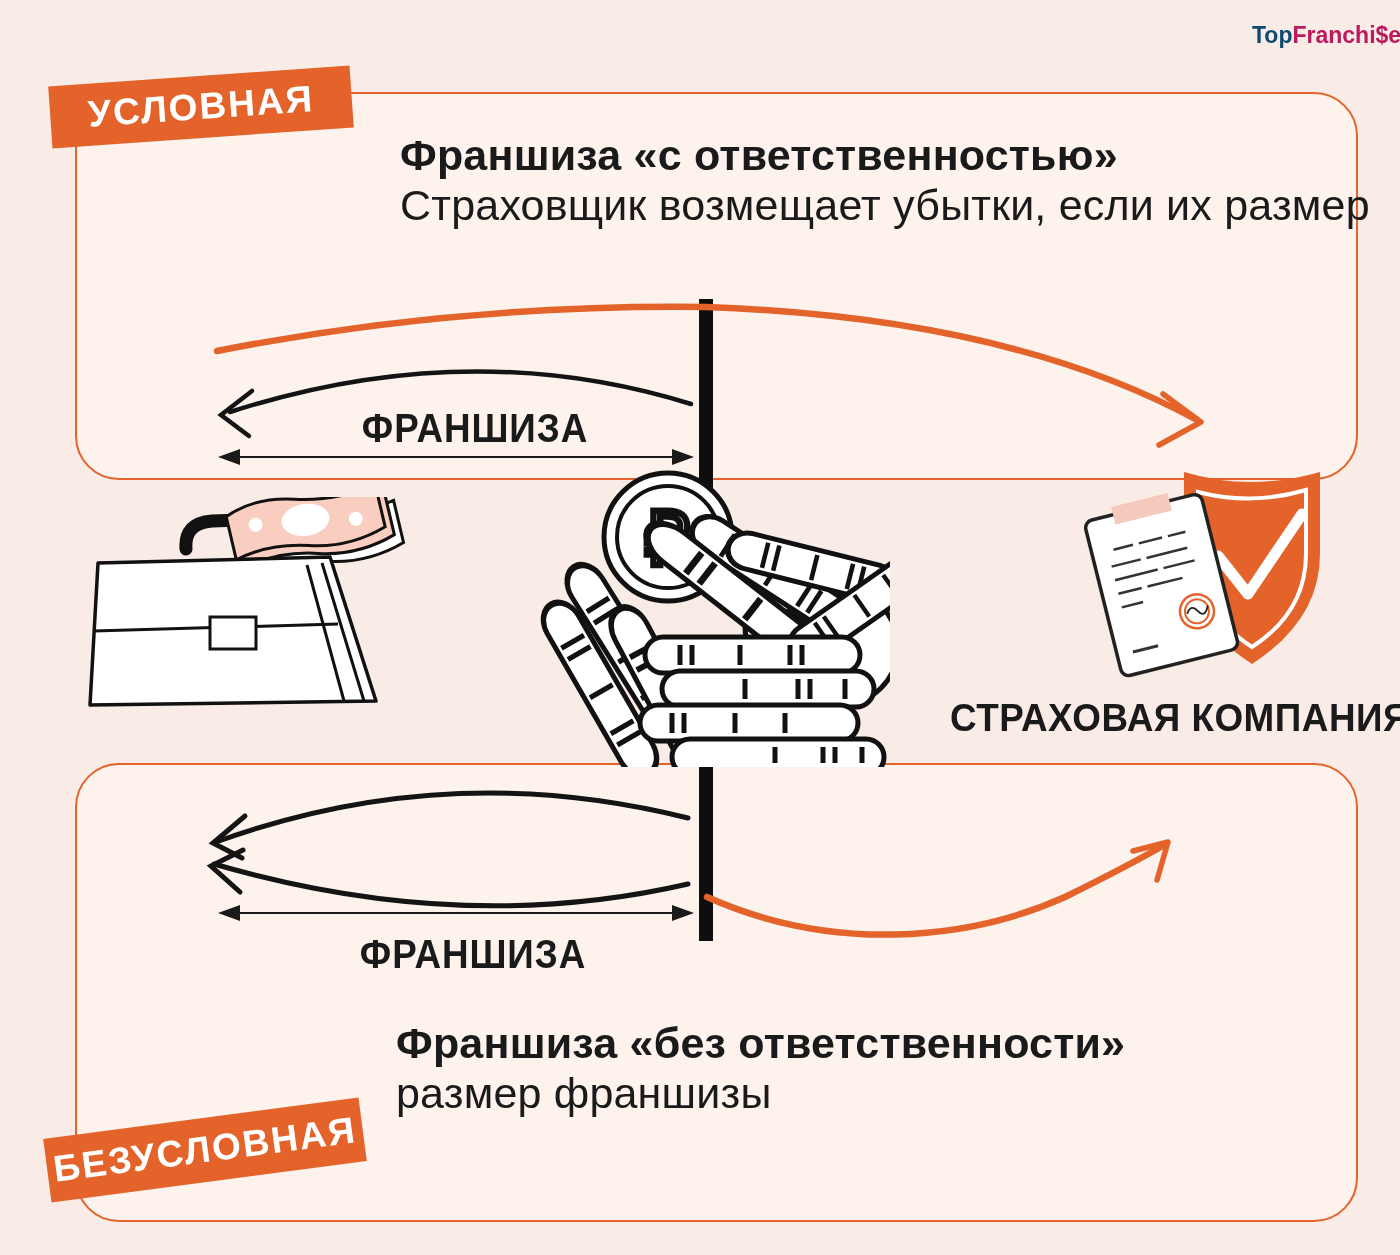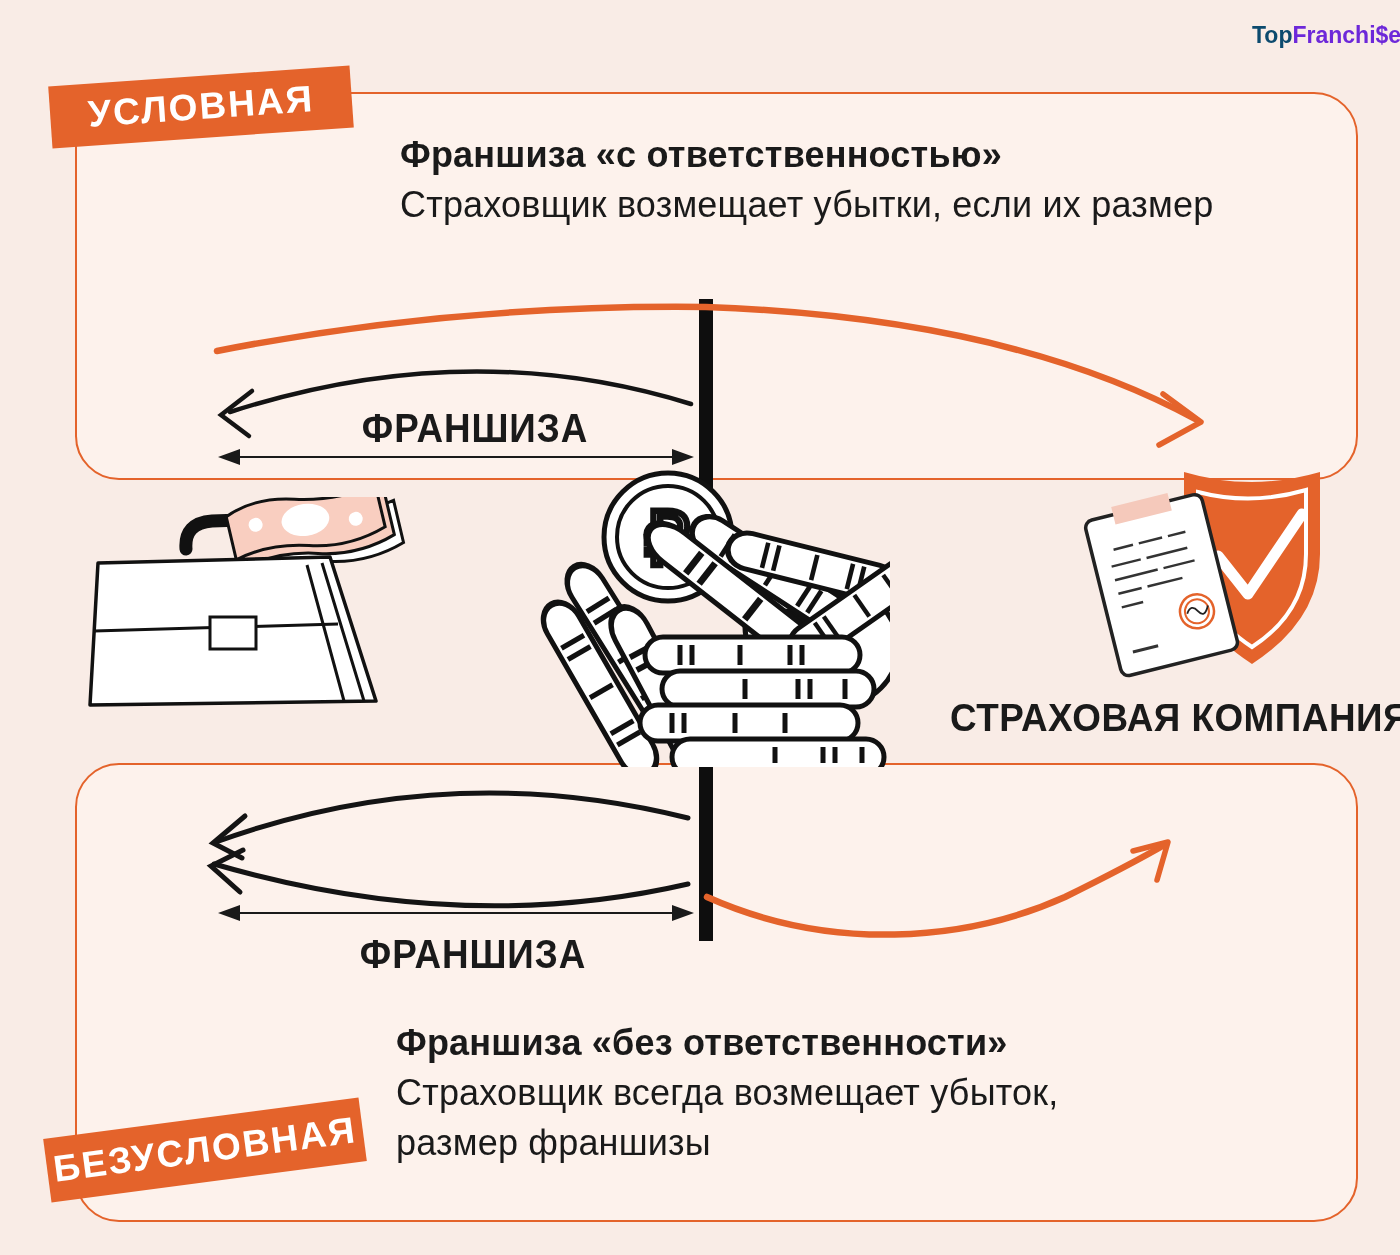--- a/index.html
+++ b/index.html
@@ -22,21 +22,21 @@
   .banner{
     position:absolute; background:#e4632b; color:#ffffff;
     display:flex; align-items:center; justify-content:center;
     font-weight:bold; font-size:37px; letter-spacing:2px;
     z-index:5; white-space:nowrap;
   }
   .banner.top{ left:50px; top:76px; width:302px; height:62px; transform:rotate(-4deg); }
   .banner.bottom{ left:46px; top:1118px; width:318px; height:64px; transform:rotate(-7.5deg); }
 
   
-  .textblock{ position:absolute; z-index:4; font-size:36px; line-height:50px; letter-spacing:.2px; white-space:nowrap;}
+  .textblock{ position:absolute; z-index:4; font-size:43px; line-height:50px; letter-spacing:.2px; white-space:nowrap;}
   .textblock .hd{ font-weight:bold; }
   .tb-top{ left:400px; top:130px; }
   .tb-bottom{ left:396px; top:1018px; }
 
   .franchise-label{
     position:absolute; z-index:4; font-weight:bold; font-size:40px; letter-spacing:1px;
     transform:scaleX(.92); transform-origin:center; white-space:nowrap;
   }
   .fl-top{ left:352px; top:406px; }
   .fl-bottom{ left:350px; top:932px; }
@@ -45,21 +45,21 @@
     position:absolute; z-index:4; left:950px; top:697px;
     font-weight:bold; font-size:38px; letter-spacing:.5px;
     transform:scaleX(.97); transform-origin:left; white-space:nowrap;
   }
 
   .logo{
     position:absolute; z-index:4; left:1252px; top:22px;
     font-weight:bold; font-size:23px; letter-spacing:0; white-space:nowrap;
   }
   .logo .lg-top{ color:#0c4a6e; }
-  .logo .lg-dark{ color:#6d28d9; }
+  .logo .lg-dark{ color:#be185d; }
 
   .overlay{ position:absolute; left:0; top:0; z-index:2; pointer-events:none; }
   .icon-svg{ position:absolute; z-index:3; pointer-events:none; }
   .ic-briefcase{ left:82px; top:497px; }
   .ic-coins{ left:540px; top:455px; }
   .ic-contract{ left:1076px; top:466px; }
 </style>
 </head>
 <body>
 
@@ -213,21 +213,20 @@
     <span>БЕЗУСЛОВНАЯ</span>
   </div>
 
   <div class="textblock tb-top">
     <div class="hd">Франшиза «с ответственностью»</div>
     <div>Страховщик возмещает убытки, если их размер</div>
   </div>
 
   <div class="textblock tb-bottom">
     <div class="hd">Франшиза «без ответственности»</div>
-    <div>Страховщик всегда возмещает убыток,</div>
     <div>размер франшизы</div>
   </div>
 
   <div class="franchise-label fl-top">ФРАНШИЗА</div>
   <div class="franchise-label fl-bottom">ФРАНШИЗА</div>
 
   <div class="company-label">СТРАХОВАЯ КОМПАНИЯ</div>
 
 </div>
 

